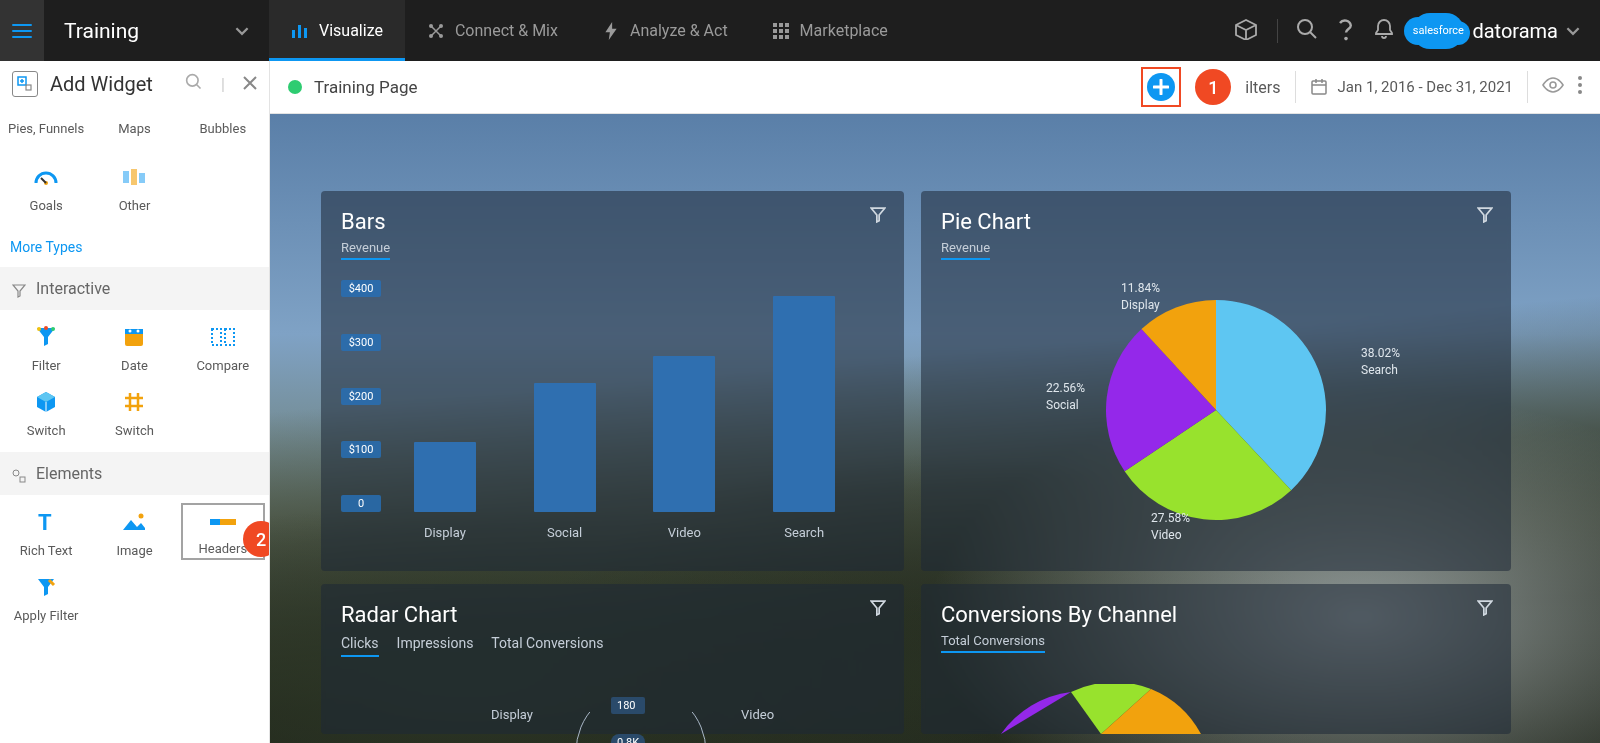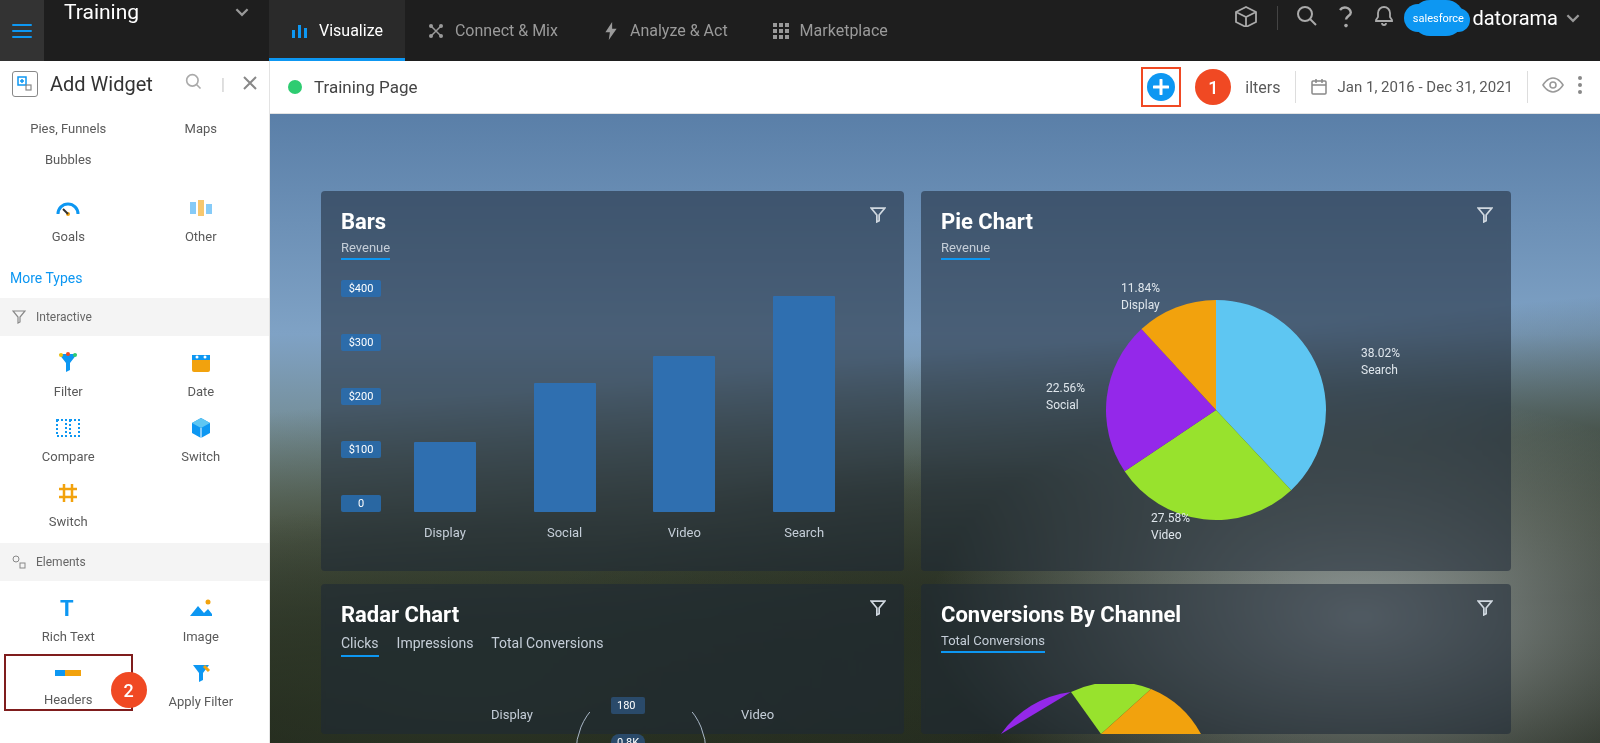--- a/index.html
+++ b/index.html
@@ -1,17 +1,17 @@
 <!DOCTYPE html>
 <html><head>
 <meta charset="utf-8">
 <style>
 *{margin:0;padding:0;box-sizing:border-box;font-family:-apple-system,BlinkMacSystemFont,"Segoe UI",Roboto,Arial,sans-serif}
 body{width:1600px;height:743px;overflow:hidden;background:#1a1a1a}
-.topbar{height:61px;background:#1e1e1e;display:flex;align-items:flex-start;color:#ccc}
+.topbar{height:61px;background:#1e1e1e;display:flex;align-items:center;color:#ccc}
 .hamburger{width:44px;height:61px;background:#333;display:flex;align-items:center;justify-content:center;cursor:pointer}
 .hamburger-lines{width:20px;height:14px;display:flex;flex-direction:column;justify-content:space-between}
 .hamburger-lines span{height:2px;background:#0d97f2;border-radius:1px}
 .workspace-selector{width:225px;padding:0 20px;display:flex;align-items:center;justify-content:space-between;color:#fff;font-size:21px;font-weight:400}
 .topnav{display:flex;height:61px}
 .topnav-item{display:flex;align-items:center;gap:10px;padding:0 22px;font-size:16px;color:#9a9a9a;cursor:pointer;position:relative}
 .topnav-item.active{background:#2a2a2a;color:#fff}
 .topnav-item.active::after{content:"";position:absolute;bottom:0;left:0;right:0;height:3px;background:#0d97f2}
 .topnav-icon{width:18px;height:18px;display:flex;align-items:center;justify-content:center}
 .topbar-right{margin-left:auto;display:flex;align-items:center;gap:18px;padding-right:20px}
@@ -31,36 +31,36 @@
 .add-btn{width:28px;height:28px;background:#0d97f2;border-radius:50%;display:flex;align-items:center;justify-content:center;color:#fff;font-size:20px;cursor:pointer}
 .callout-1{width:36px;height:36px;background:#f04923;border-radius:50%;display:flex;align-items:center;justify-content:center;color:#fff;font-size:18px;font-weight:500}
 .filters-label{font-size:16px;color:#5a5a5a}
 .subbar-divider{width:1px;height:32px;background:#ddd}
 .date-range{display:flex;align-items:center;gap:10px;color:#5a5a5a;font-size:15px}
 .sidebar{position:absolute;top:61px;left:0;width:270px;height:calc(100% - 61px);background:#fff;border-right:1px solid #e3e3e3;overflow-y:auto}
 .sidebar-header{display:flex;align-items:center;padding:10px 12px;gap:12px}
 .addw-icon{width:26px;height:26px;border:1px solid #888;border-radius:3px;display:flex;align-items:center;justify-content:center;position:relative}
 .addw-icon svg{width:16px;height:16px}
 .sidebar-title{font-size:20px;color:#333;flex:1}
-.widget-grid{display:grid;grid-template-columns:repeat(2,1fr);padding:8px 4px;gap:4px}
+.widget-grid{display:grid;grid-template-columns:repeat(3,1fr);padding:8px 4px;gap:4px}
 .widget-item{display:flex;flex-direction:column;align-items:center;gap:8px;padding:6px 2px;cursor:pointer;text-align:center}
 .widget-icon{width:28px;height:26px;display:flex;align-items:center;justify-content:center}
 .widget-label{font-size:13px;color:#5a5a5a}
 .more-types{padding:12px 10px;color:#0d97f2;font-size:14px;cursor:pointer}
-.section-header{display:flex;align-items:flex-start;gap:10px;padding:12px 12px;background:#f4f4f4;color:#666;font-size:12px}
-.headers-box{border:2px solid #7f1d1d;padding:4px 2px 2px;display:flex;flex-direction:column;align-items:center;gap:6px;position:relative}
+.section-header{display:flex;align-items:flex-end;gap:10px;padding:12px 12px;background:#f4f4f4;color:#666;font-size:16px}
+.headers-box{border:2px solid #a3a3a3;padding:4px 2px 2px;display:flex;flex-direction:column;align-items:center;gap:6px;position:relative}
 .callout-2{position:absolute;right:-16px;top:16px;width:36px;height:36px;background:#f04923;border-radius:50%;display:flex;align-items:center;justify-content:center;color:#fff;font-size:18px;font-weight:500}
 .canvas{position:absolute;top:114px;left:270px;right:0;bottom:0;background:linear-gradient(180deg,#5a7fa8 0%,#7fa2c5 35%,#6b7a6a 65%,#3a4530 100%);overflow:hidden}
 .mountains{position:absolute;inset:0;background:
 radial-gradient(ellipse 60% 40% at 15% 90%,rgba(45,55,38,.95),transparent 70%),
 radial-gradient(ellipse 50% 55% at 82% 80%,rgba(200,210,215,.65),transparent 65%),
 radial-gradient(ellipse 45% 50% at 50% 88%,rgba(40,48,34,.9),transparent 68%),
 linear-gradient(175deg,transparent 40%,rgba(55,62,48,.7) 58%,rgba(30,35,25,.9) 80%)}
 .widget-card{position:absolute;background:rgba(30,40,55,.55);border-radius:4px;padding:18px 20px;backdrop-filter:blur(2px)}
-.card-title{color:#fff;font-size:22px;font-weight:700}
+.card-title{color:#fff;font-size:22px;font-weight:400}
 .card-subtitle{color:#c5ced8;font-size:13px;margin-top:6px;display:inline-block;border-bottom:2px solid #0d97f2;padding-bottom:3px}
 .card-filter{position:absolute;top:16px;right:18px;color:#d0d8e0;cursor:pointer}
 .card-tabs{display:flex;gap:18px;margin-top:8px}
 .card-tab{color:#c5ced8;font-size:14px;padding-bottom:4px;cursor:pointer}
 .card-tab.active{border-bottom:2px solid #0d97f2}
 .bars-chart{position:relative;height:260px;margin-top:20px;margin-left:44px}
 .y-axis{position:absolute;left:-44px;top:0;bottom:28px;width:40px;display:flex;flex-direction:column;justify-content:space-between}
 .y-label{background:rgba(40,110,180,.85);color:#fff;font-size:11px;padding:2px 5px;border-radius:2px;text-align:center}
 .bars-row{position:absolute;left:0;right:20px;bottom:28px;top:0;display:flex;align-items:flex-end;justify-content:space-around}
 .bar{width:62px;background:#2f6fb0;border-radius:1px}

